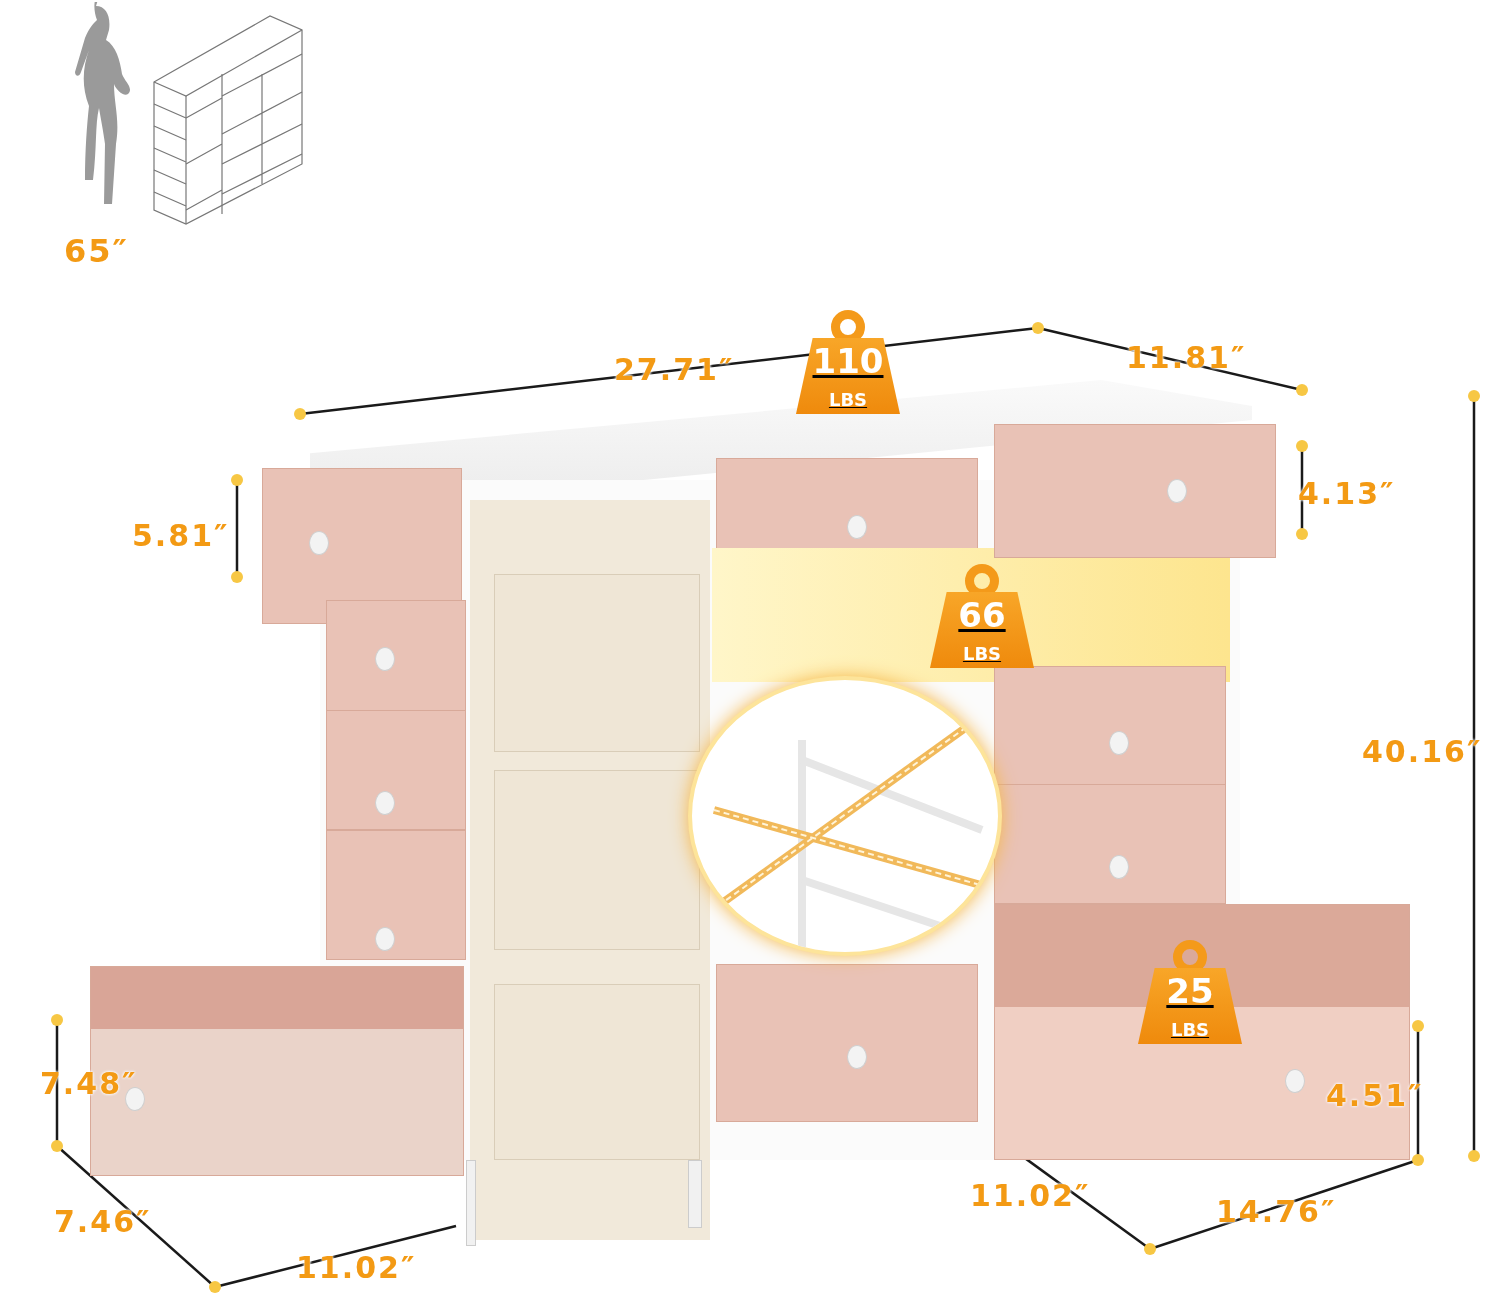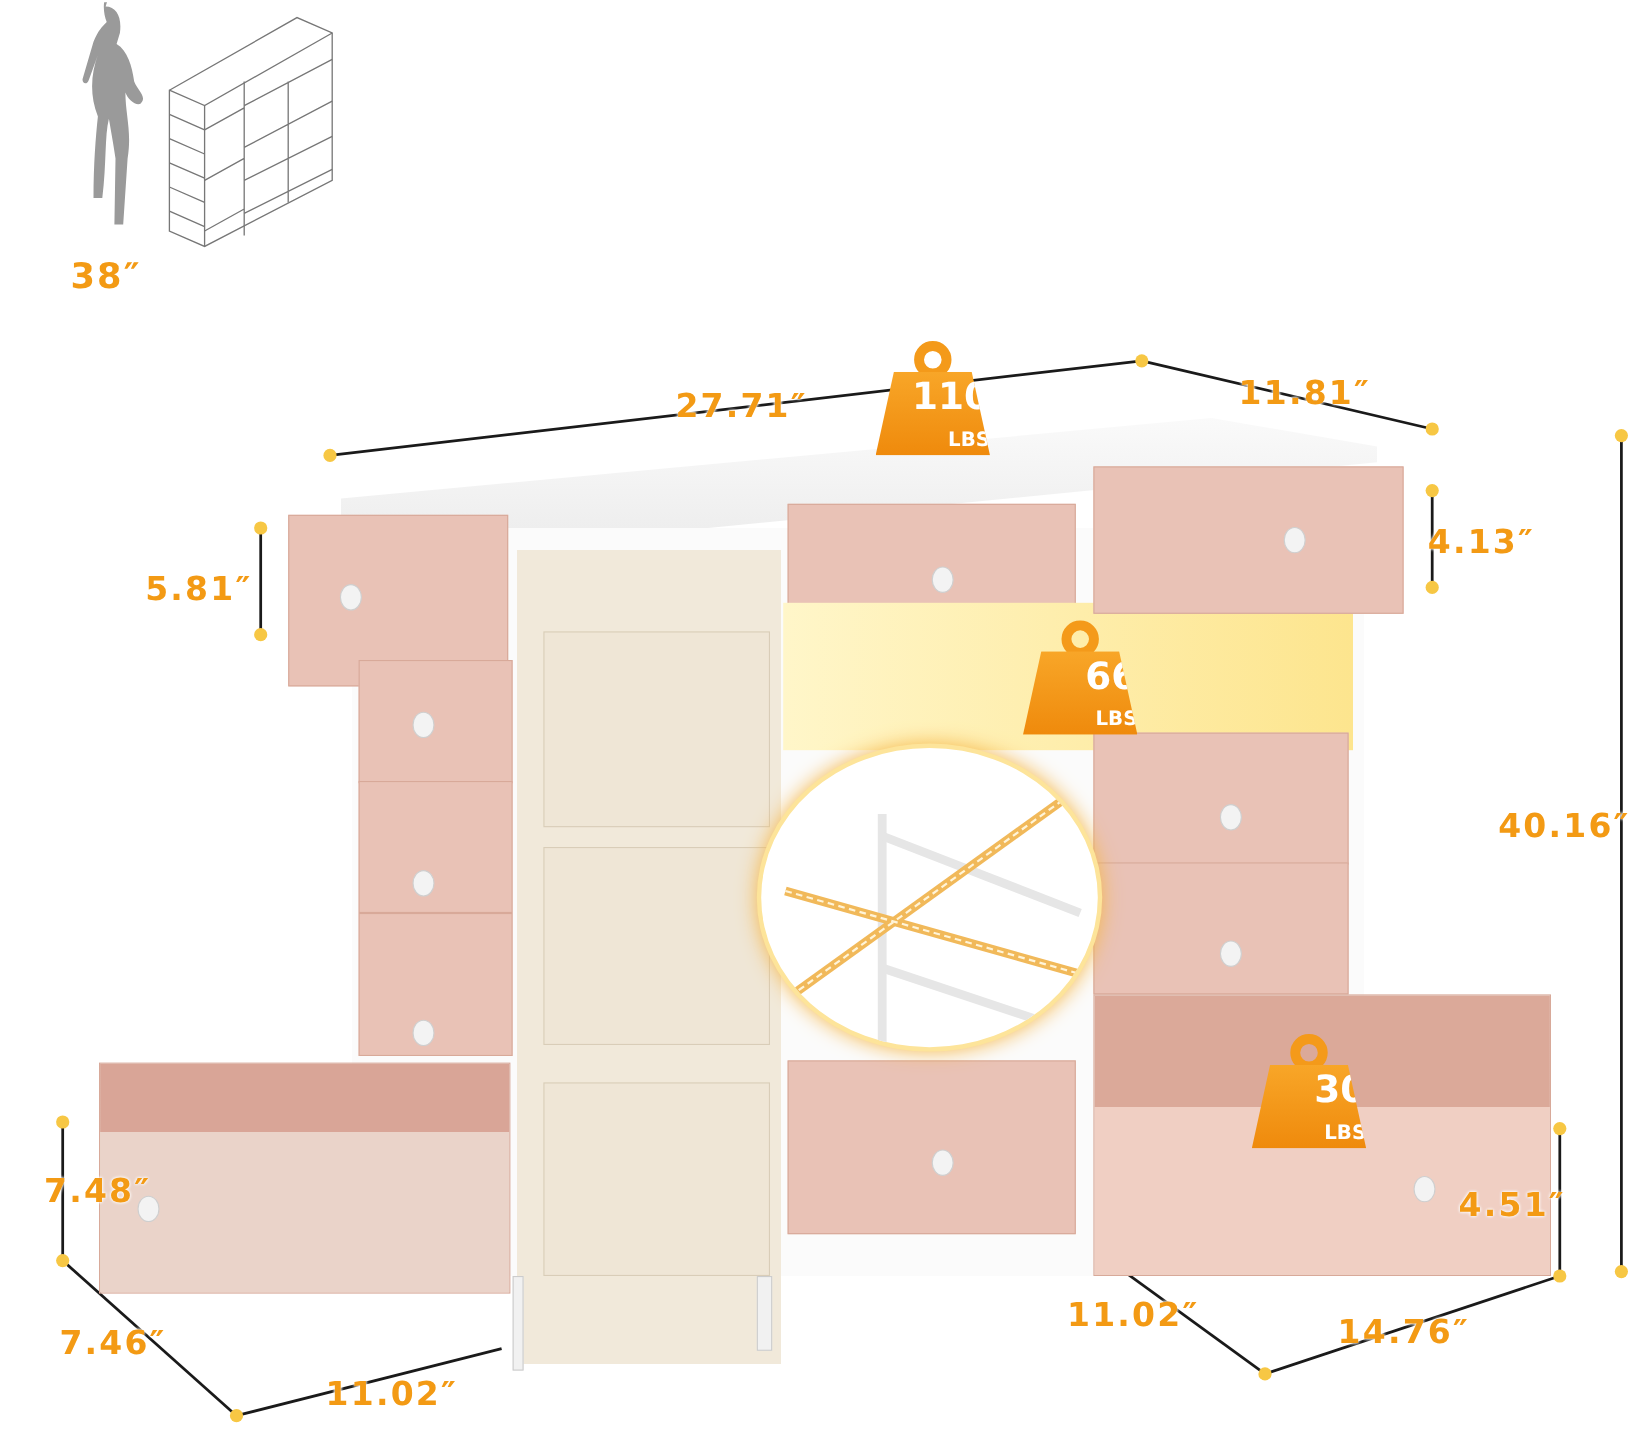--- a/index.html
+++ b/index.html
@@ -1,20 +1,20 @@
 <!DOCTYPE html>
 <html><head>
 <meta charset="utf-8">
 <style>
   html,body{margin:0;padding:0;background:#fff;}
   body{width:1500px;height:1299px;position:relative;overflow:hidden;font-family:"DejaVu Sans","Liberation Sans",sans-serif;}
   .abs{position:absolute;}
   .dim{position:absolute;color:#f39a14;font-weight:bold;letter-spacing:2px;font-size:30px;text-shadow:0 0 3px #fff,0 0 3px #fff;white-space:nowrap;}
   .dot{position:absolute;width:12px;height:12px;border-radius:50%;background:#f7c744;margin:-6px 0 0 -6px;}
-  .weight{position:absolute;width:104px;text-align:right;}
+  .weight{position:absolute;width:104px;text-align:center;text-decoration:underline;}
   .weight .ring{width:34px;height:34px;border-radius:50%;border:9px solid #f49a1a;margin:0 auto -6px;box-sizing:border-box;}
   .weight .body{background:linear-gradient(#f8a628,#ef8a0c);clip-path:polygon(16% 0,84% 0,100% 100%,0 100%);color:#fff;font-weight:bold;padding:6px 0 4px;}
   .weight .num{font-size:34px;line-height:34px;display:block;}
   .weight .unit{font-size:18px;line-height:20px;display:block;margin-top:12px;}
   .drawer{position:absolute;background:#e9c2b6;border:1px solid #d8a999;box-sizing:border-box;}
   .knob{position:absolute;width:18px;height:22px;border-radius:50%;background:#f3f3f3;border:1px solid #cfcfcf;}
   .pouch{position:absolute;background:#efe6d6;border:1px solid #d9cdb8;box-sizing:border-box;}
 </style>
 </head>
 <body>
@@ -27,21 +27,21 @@
 <div class="abs" style="left:152px;top:14px;width:156px;height:212px;">
   <svg width="156" height="212" viewBox="0 0 156 212" fill="none" stroke="#777" stroke-width="1.2">
     <path d="M2 68 L118 2 L150 16 L150 150 L34 210 L2 196 Z"></path>
     <path d="M2 68 L34 82 L150 16"></path>
       <path d="M34 82 L34 210"></path>
     <path d="M2 90 L34 104 M2 112 L34 126 M2 134 L34 148 M2 156 L34 170 M2 178 L34 192"></path>
     <path d="M34 104 L70 84 M34 150 L70 130 M34 196 L70 176 M70 60 L70 200"></path>
     <path d="M70 82 L150 40 M70 120 L150 78 M70 150 L150 110 M70 180 L150 140 M110 60 L110 170"></path>
   </svg>
 </div>
-<div class="dim" style="left:64px;top:232px;font-size:32px;">38″</div>
+<div class="dim" style="left:64px;top:232px;font-size:32px;">65″</div>
 
 <svg class="abs" style="left:0;top:0;" width="1500" height="1299">
   <g stroke="#1a1a1a" stroke-width="2.5" fill="none">
     <line x1="300" y1="414" x2="1038" y2="328"></line>
     <line x1="1038" y1="328" x2="1302" y2="390"></line>
     <line x1="1474" y1="396" x2="1474" y2="1156"></line>
     <line x1="237" y1="480" x2="237" y2="577"></line>
     <line x1="1302" y1="446" x2="1302" y2="534"></line>
     <line x1="57" y1="1020" x2="57" y2="1146"></line>
     <line x1="57" y1="1146" x2="215" y2="1287"></line>
@@ -143,21 +143,21 @@
 <div class="weight" style="left:930px;top:564px;">
   <div class="ring"></div>
   <div class="body">
       <span class="num">66</span>
       <span class="unit">LBS</span>
     </div>
 </div>
 <div class="weight" style="left:1138px;top:940px;">
   <div class="ring"></div>
   <div class="body">
-      <span class="num">30</span>
+      <span class="num">25</span>
       <span class="unit">LBS</span>
     </div>
 </div>
 
 <div class="dim" style="left:614px;top:352px;">27.71″</div>
 <div class="dim" style="left:1126px;top:340px;">11.81″</div>
 <div class="dim" style="left:1362px;top:734px;">40.16″</div>
 <div class="dim" style="left:132px;top:518px;">5.81″</div>
 <div class="dim" style="left:1298px;top:476px;">4.13″</div>
 <div class="dim" style="left:0px;top:1066px;padding-left:40px;">7.48″</div>

